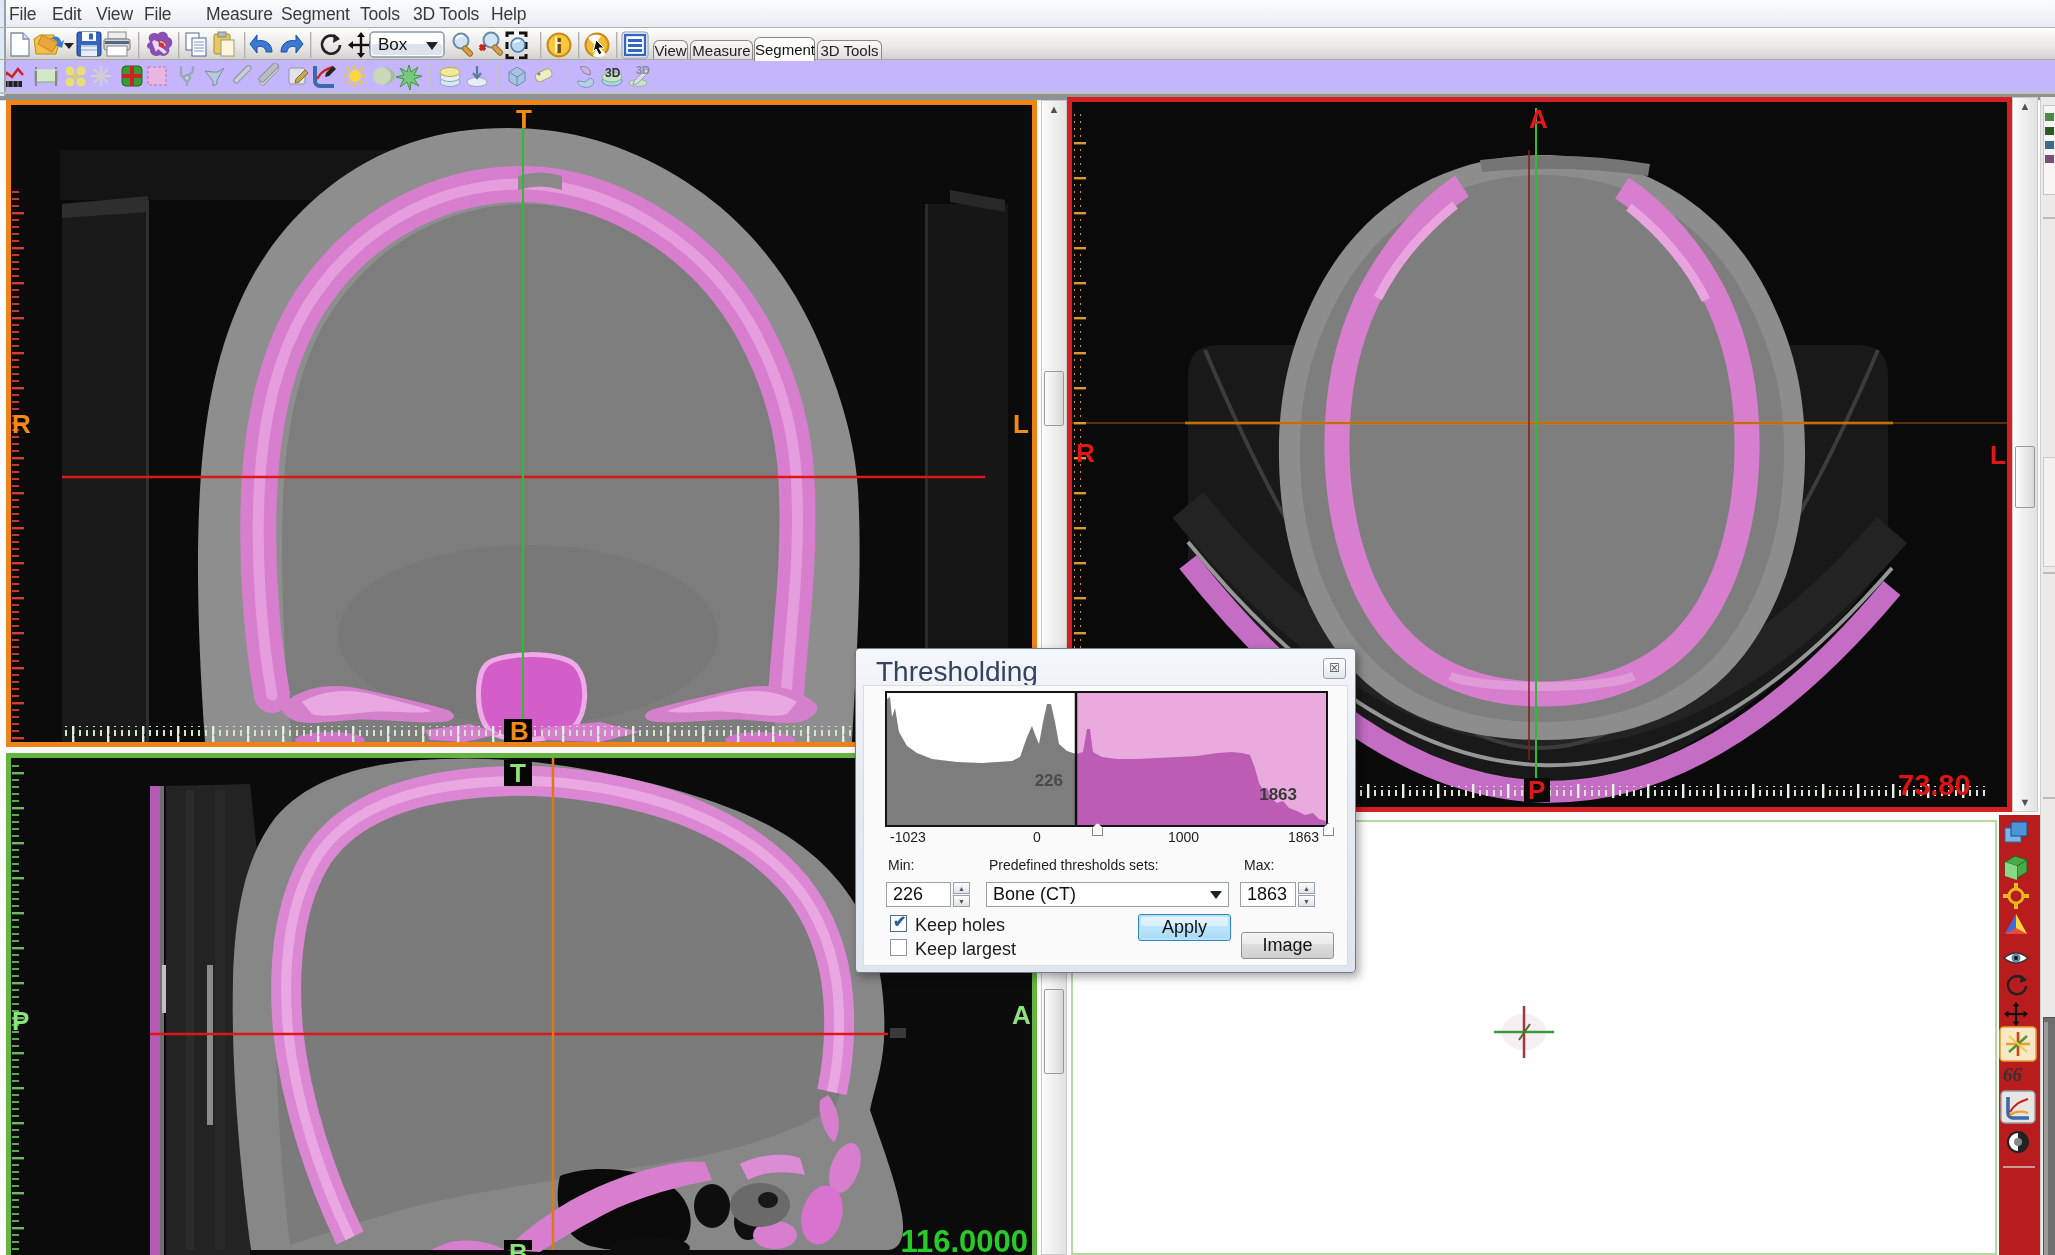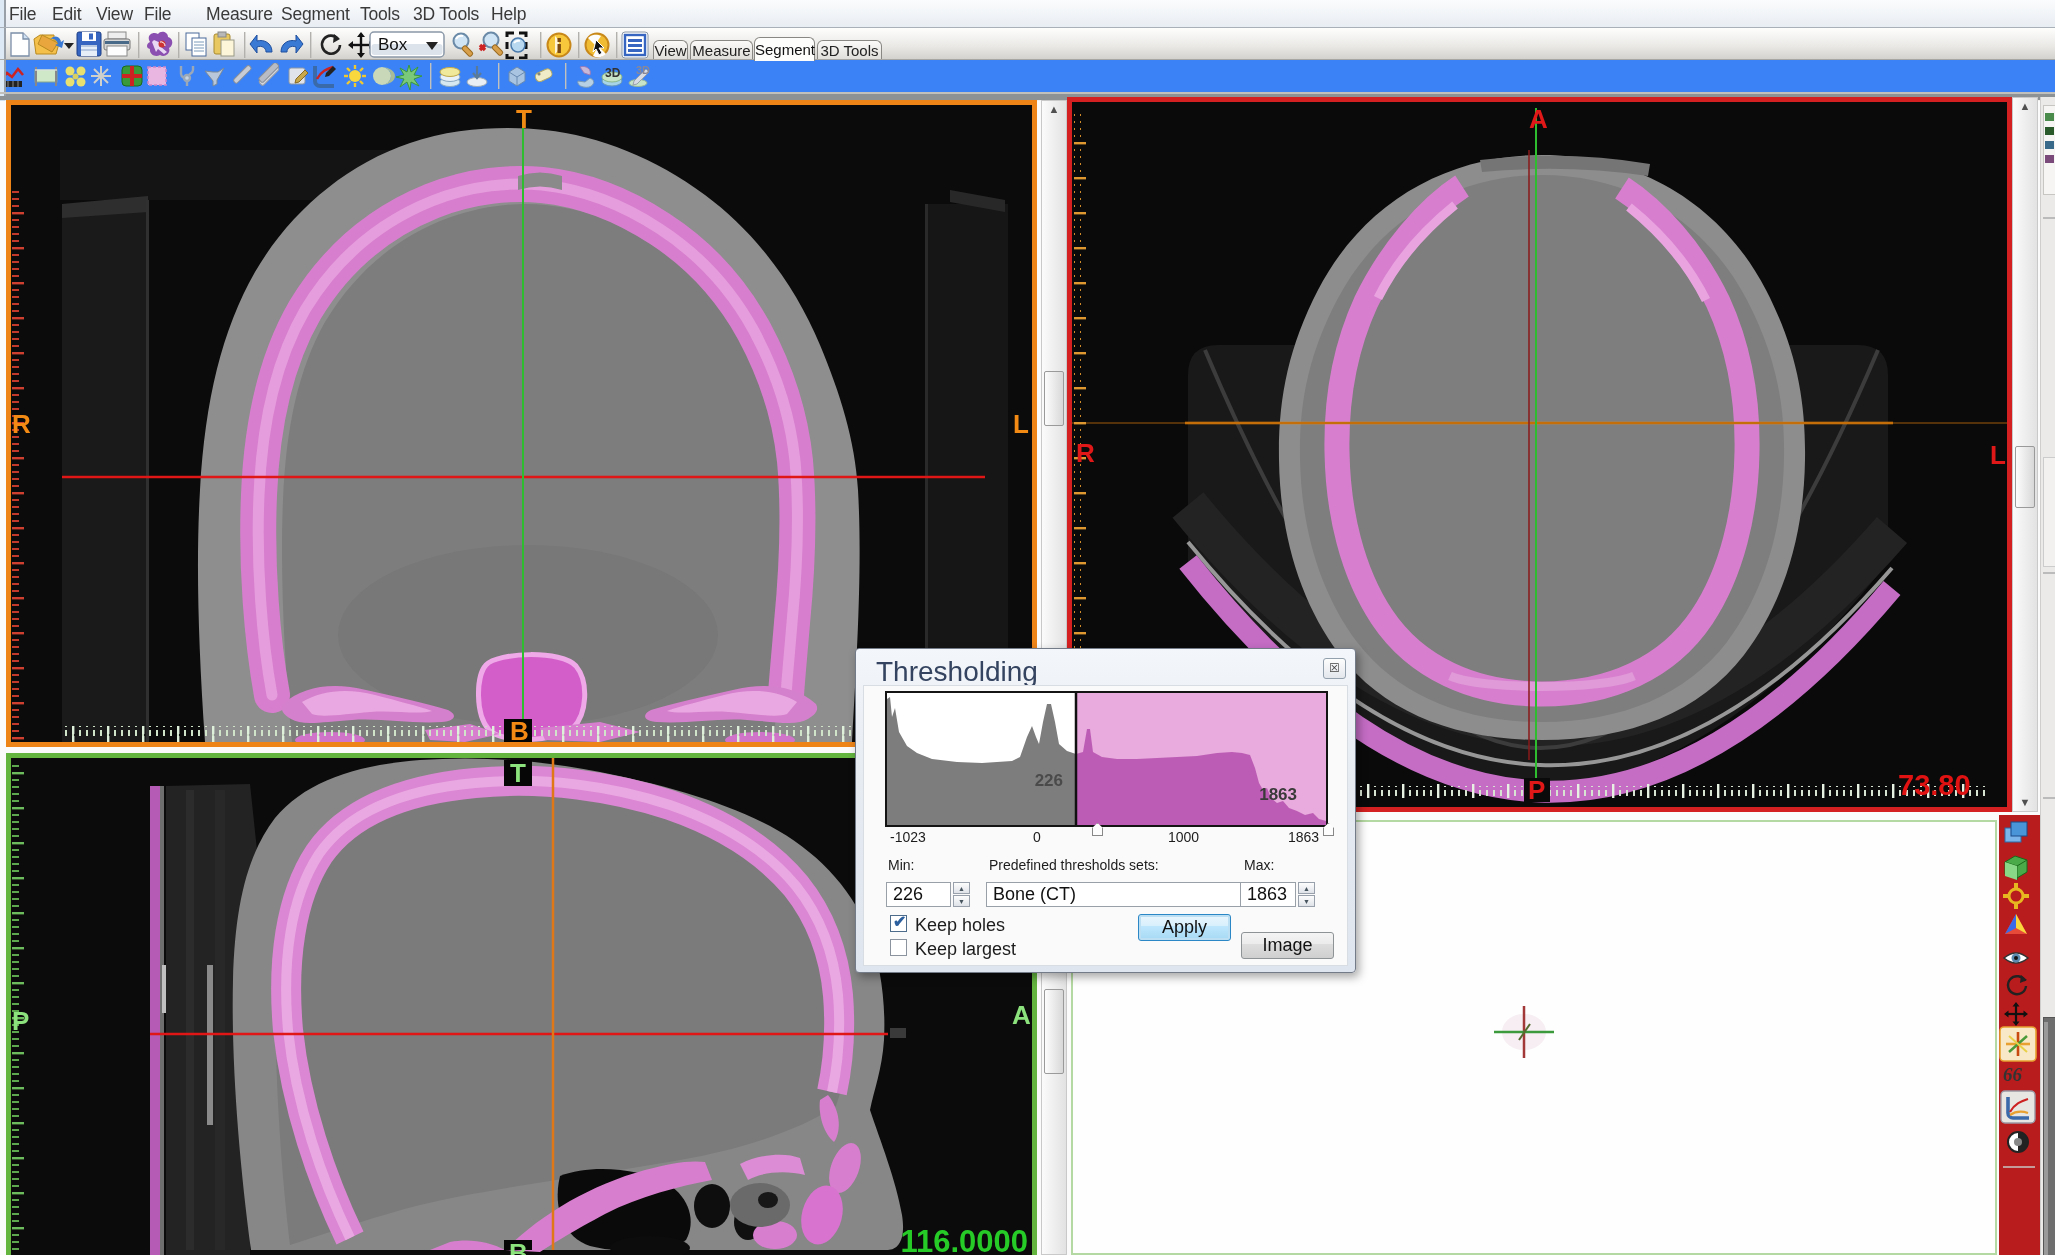--- a/index.html
+++ b/index.html
@@ -1,19 +1,19 @@
 <!DOCTYPE html>
 <html><head><meta charset="utf-8"><style>
 *{margin:0;padding:0;box-sizing:border-box}
 html,body{width:2055px;height:1255px;overflow:hidden;background:#f2f1ef;font-family:"Liberation Sans",sans-serif}
 .abs{position:absolute}
 #menubar{left:0;top:0;width:2055px;height:44px;background:linear-gradient(#fbfcfd,#dde4ed);border-bottom:1px solid #c7ccd4}
 #menubar span{position:absolute;top:4px;font-size:17.5px;color:#3a3a3a;letter-spacing:-0.2px}
 #row1{left:0;top:28px;width:2055px;height:32px;background:linear-gradient(#fefefd,#e9e8e5 60%,#d4d2ce);border-bottom:1px solid #c2c0bc}
-#row2{left:0;top:60px;width:2055px;height:34px;background:#3b82f6}
+#row2{left:0;top:60px;width:2055px;height:34px;background:#c4b5fd}
 #strip{left:0;top:94px;width:2055px;height:6px;background:#8d9394}
 .vp{position:absolute;background:#0a0a0a;overflow:hidden}
 .vp svg{position:absolute;left:0;top:0}
 .scroll{position:absolute;background:linear-gradient(to right,#fbfbfb,#e2e2e2);border:1px solid #c9c9c9}
 .thumb{position:absolute;left:2px;background:linear-gradient(to right,#fdfdfd,#d8d8d8);border:1px solid #9a9a9a;border-radius:2px}
 .sarrow{position:absolute;left:0;width:100%;height:17px;color:#505050;font-size:11px;text-align:center;line-height:17px}
 #dlg{left:855px;top:648px;width:501px;height:325px;background:linear-gradient(#f3f6fa,#e6ebf2 40%,#dfe5ee);border:1px solid #737b88;border-radius:4px;box-shadow:3px 4px 10px rgba(0,0,0,.35);z-index:50}
 #dlgc{position:absolute;left:7px;top:36px;width:485px;height:281px;background:#fafafa;border:1px solid #d8dde4}
 .dt{position:absolute;font-size:14px;color:#1c1c1c}
 .spin{position:absolute;background:#fff;border:1px solid #9aa0a8;font-size:18px;color:#111;padding-left:6px;line-height:22px}
@@ -558,21 +558,21 @@
  <div class="dt" style="left:34px;top:180px">-1023</div>
  <div class="dt" style="left:177px;top:180px">0</div>
  <div class="dt" style="left:312px;top:180px">1000</div>
  <div class="dt" style="left:432px;top:180px">1863</div>
  <div class="dt" style="left:32px;top:208px">Min:</div>
  <div class="dt" style="left:133px;top:208px">Predefined thresholds sets:</div>
  <div class="dt" style="left:388px;top:208px">Max:</div>
  <div class="spin" style="left:30px;top:233px;width:65px;height:25px">226</div>
  <div class="sbtn" style="left:97px;top:233px">▲</div>
  <div class="sbtn" style="left:97px;top:246px">▼</div>
- <div class="spin" style="left:130px;top:233px;width:283px;height:25px">Bone (CT)<span style="position:absolute;right:6px;top:8px;width:0;height:0;border:6px solid transparent;border-top:8px solid #222"></span></div>
+ <div class="spin" style="left:130px;top:233px;width:243px;height:25px">Bone (CT)<span style="position:absolute;right:6px;top:8px;width:0;height:0;border:6px solid transparent;border-top:8px solid #222"></span></div>
  <div class="spin" style="left:384px;top:233px;width:56px;height:25px">1863</div>
  <div class="sbtn" style="left:442px;top:233px">▲</div>
  <div class="sbtn" style="left:442px;top:246px">▼</div>
  <div class="cb" style="left:34px;top:266px;border-color:#4d6b8a">
       <span style="position:absolute;left:2px;top:-4px;color:#2b5f9e;font-size:16px;font-weight:bold">✔</span>
     </div>
  <div class="dt" style="left:59px;top:266px;font-size:18px">Keep holes</div>
  <div class="cb" style="left:34px;top:290px"></div>
  <div class="dt" style="left:59px;top:290px;font-size:18px">Keep largest</div>
  <div class="btn" style="left:282px;top:265px;background:linear-gradient(#eaf6fd,#d7effc 45%,#bde6fd 46%,#a6d9f4);border:1px solid #2c87c6;box-shadow:0 0 0 2px #bcdff4 inset">Apply</div>

